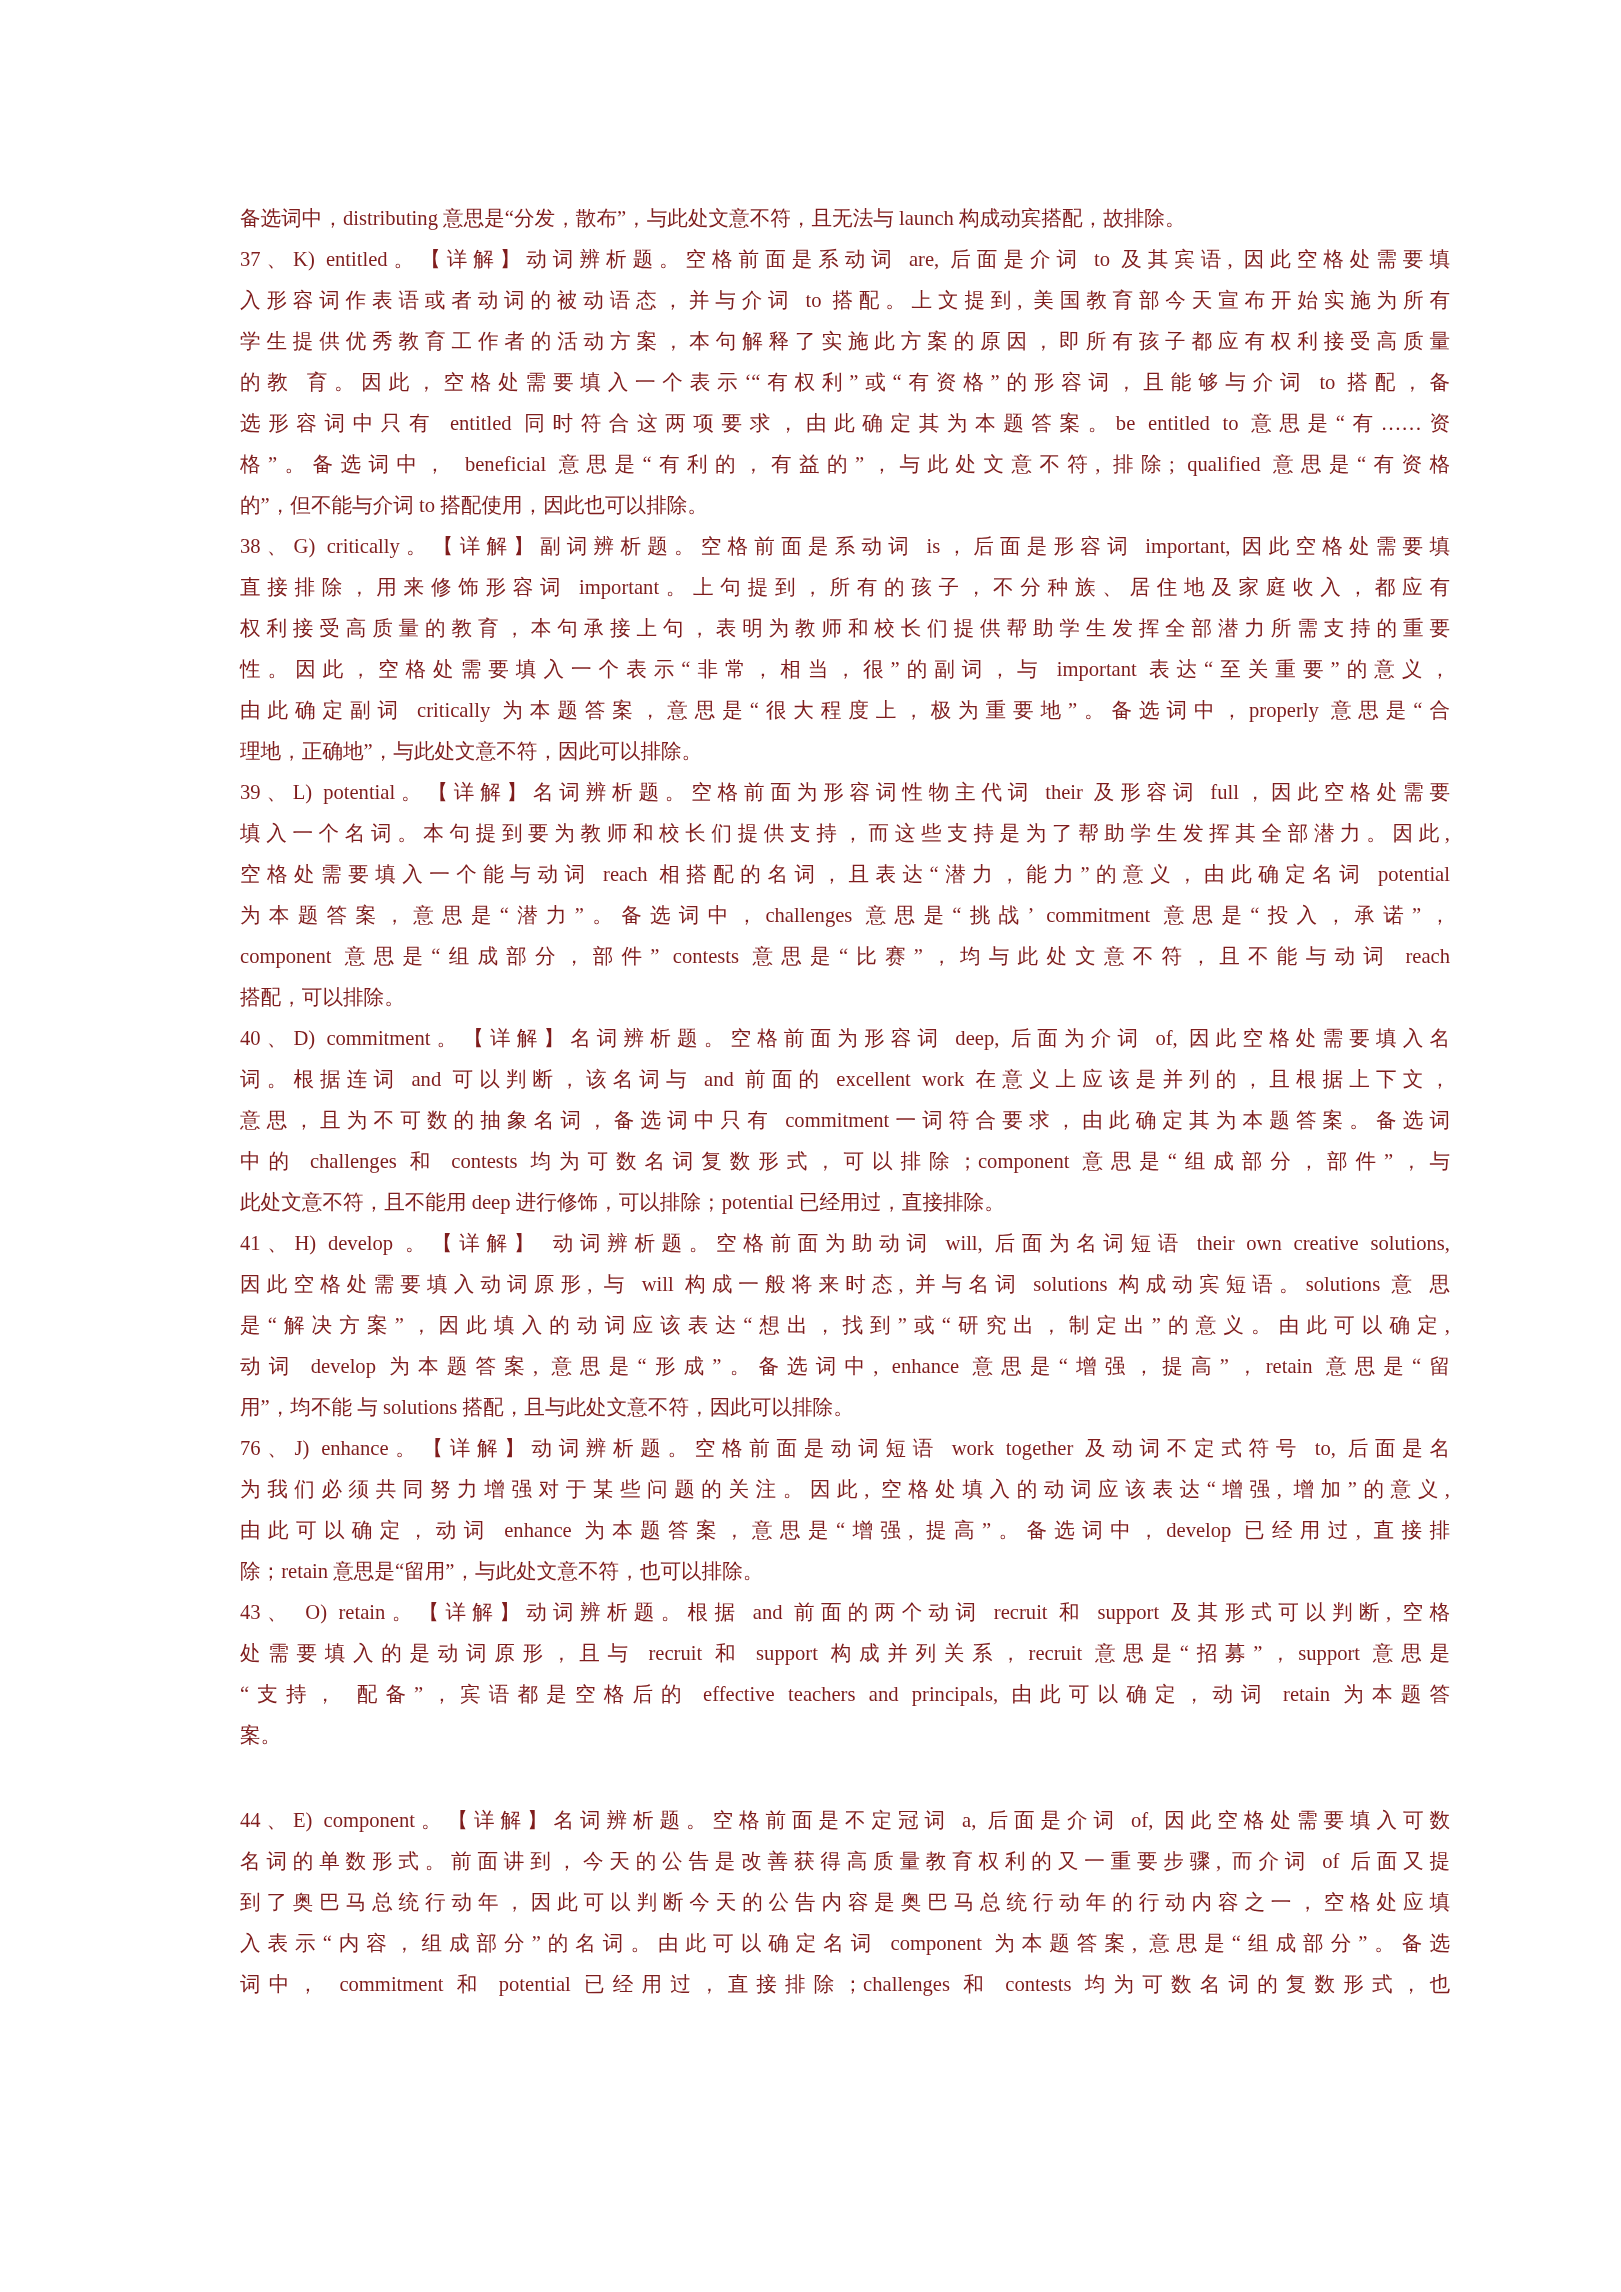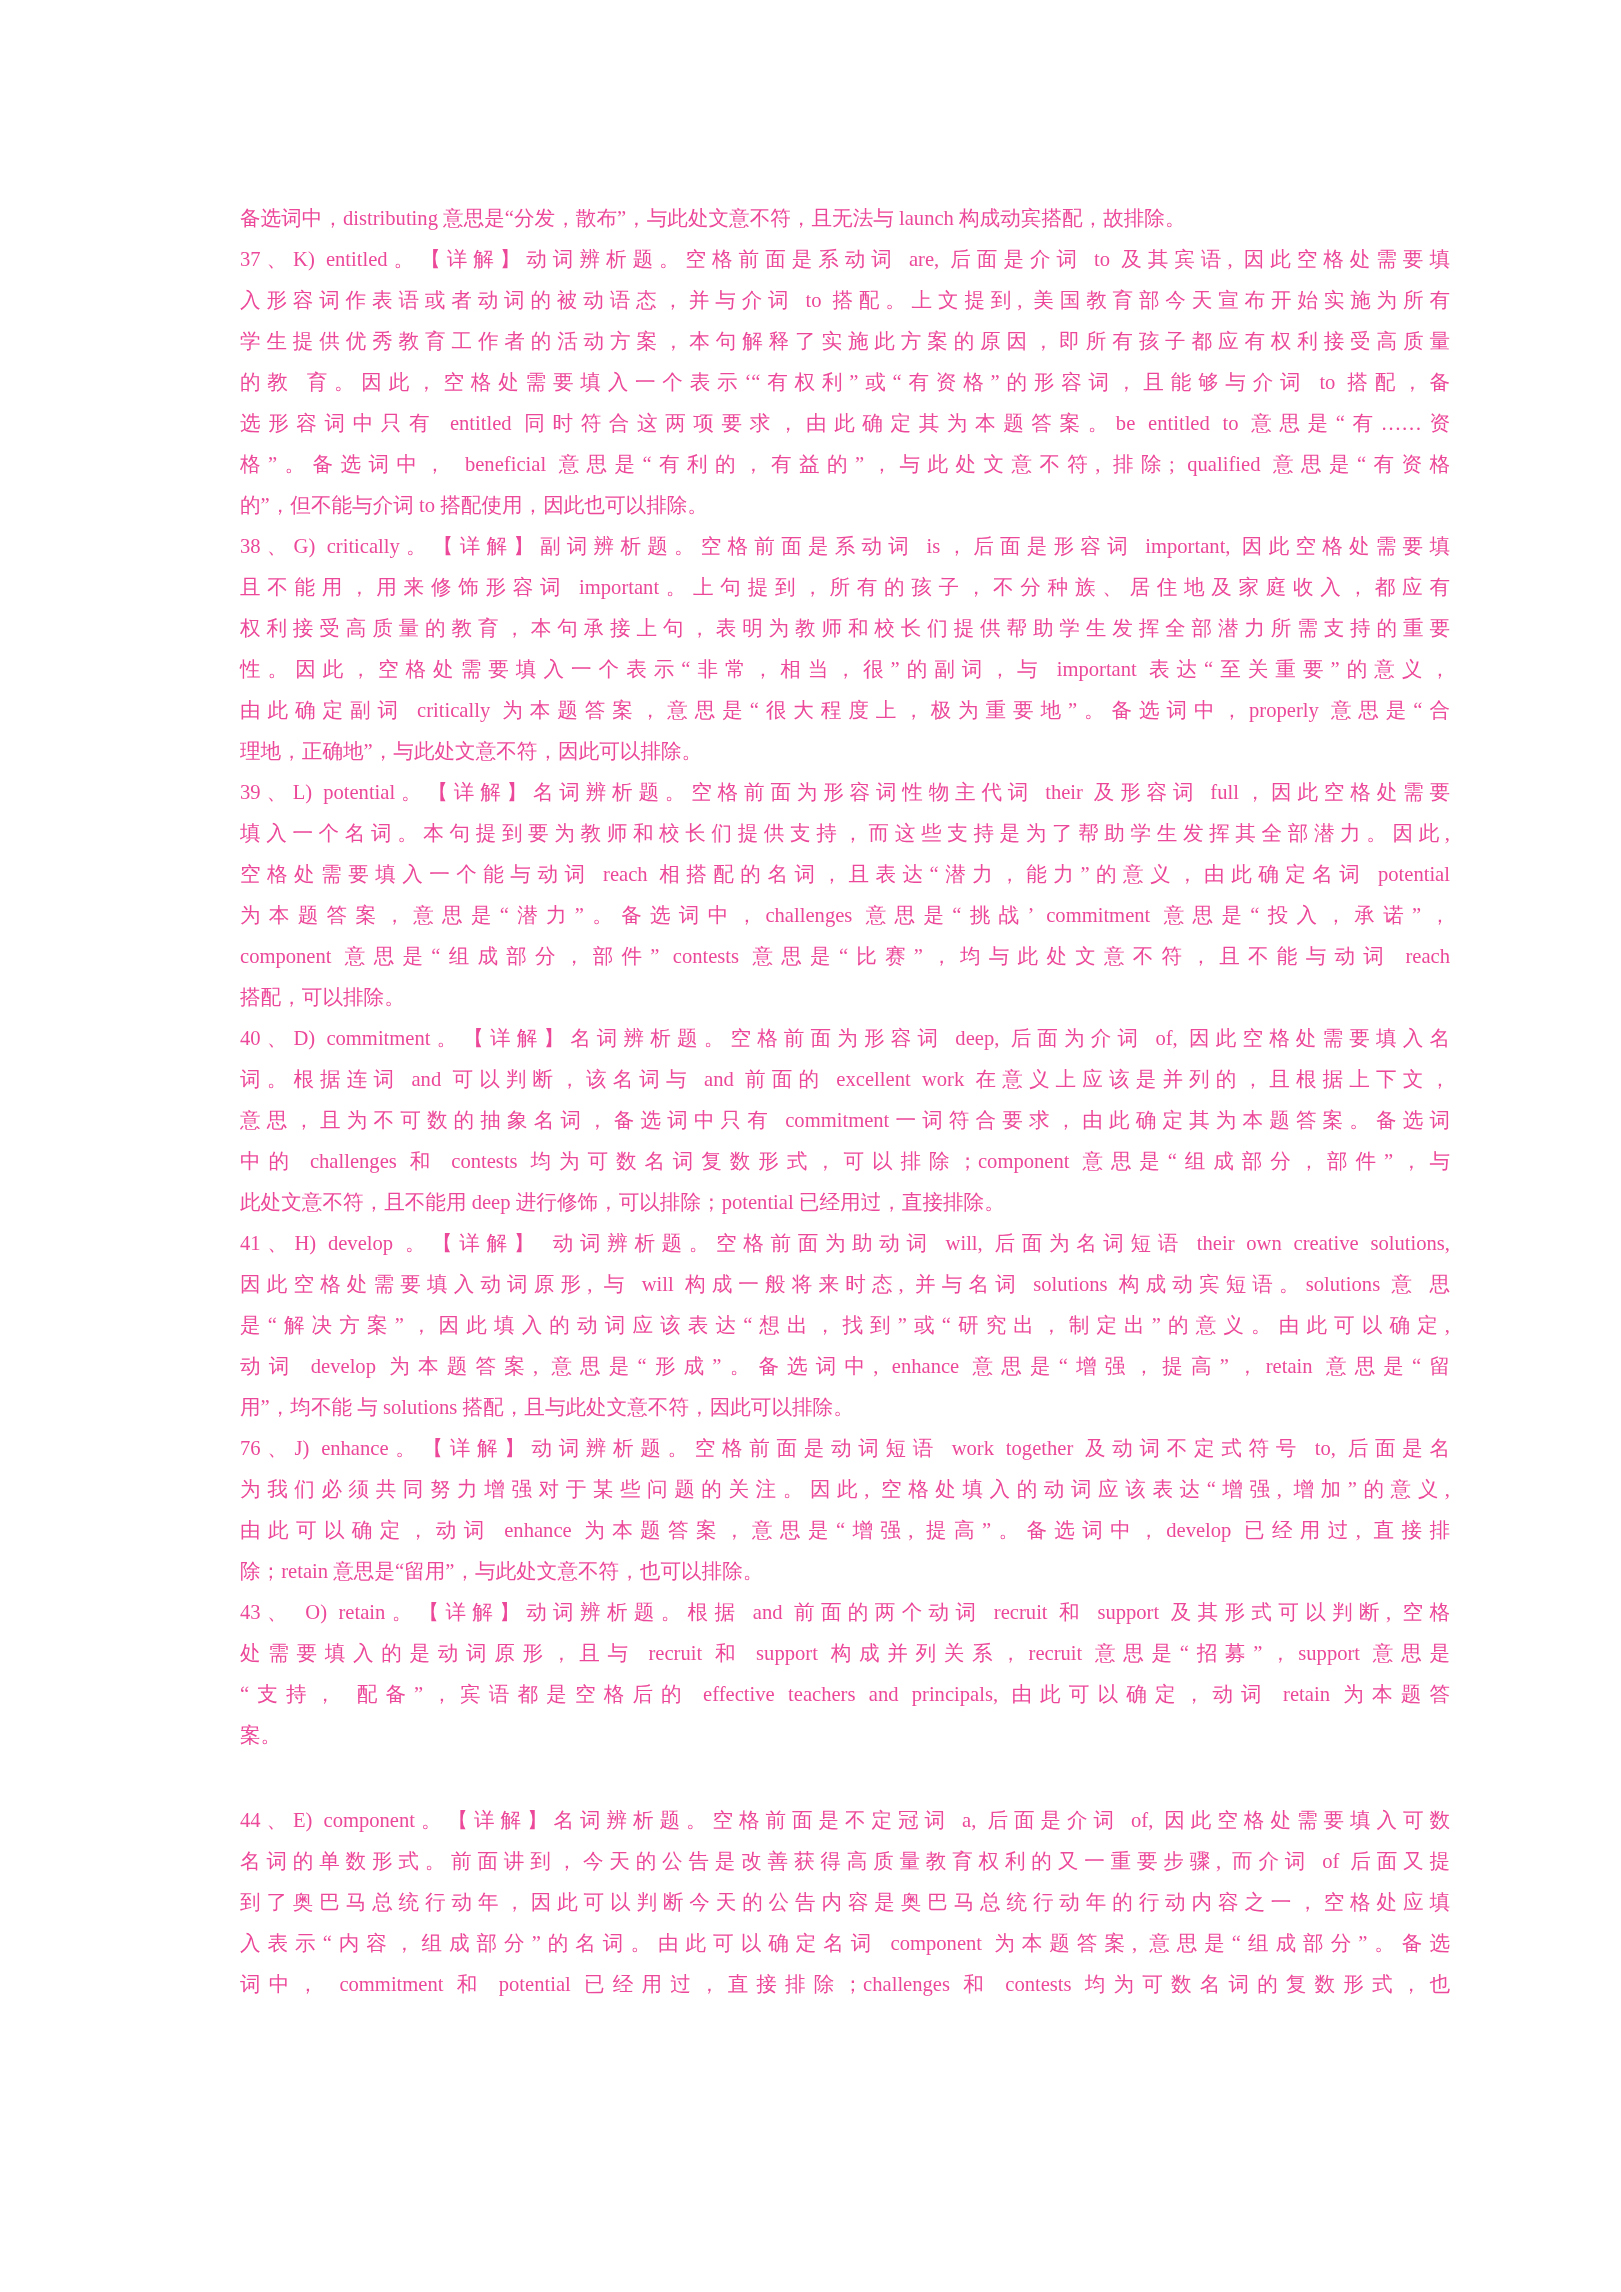--- a/index.html
+++ b/index.html
@@ -9,21 +9,21 @@
     background: #ffffff;
     position: relative;
     overflow: hidden;
     font-family: "Liberation Serif", "DejaVu Serif", serif;
   }
   .doc {
     position: absolute;
     left: 240px;
     top: 198px;
     width: 1210px;
-    color: #ec4899;
+    color: #7f1d1d;
     font-size: 20.6px;
     line-height: 41px;
   }
   .para { margin: 0; padding: 0; }
   .line {
     text-align: justify;
     text-align-last: left;
     min-height: 41px;
   }
   .line.j { text-align-last: justify; }
@@ -40,21 +40,21 @@
       <div class="line j">37、K) entitled。【详解】动词辨析题。空格前面是系动词 are, 后面是介词 to 及其宾语, 因此空格处需要填</div>
       <div class="line j">入形容词作表语或者动词的被动语态，并与介词 to 搭配。上文提到, 美国教育部今天宣布开始实施为所有</div>
       <div class="line j">学生提供优秀教育工作者的活动方案，本句解释了实施此方案的原因，即所有孩子都应有权利接受高质量</div>
       <div class="line j">的教 育。因此，空格处需要填入一个表示‘“有权利”或“有资格”的形容词，且能够与介词 to 搭配，备</div>
       <div class="line j">选形容词中只有 entitled 同时符合这两项要求，由此确定其为本题答案。be entitled to 意思是“有……资</div>
       <div class="line j">格”。备选词中， beneficial 意思是“有利的，有益的”，与此处文意不符, 排除; qualified 意思是“有资格</div>
       <div class="line">的”，但不能与介词 to 搭配使用，因此也可以排除。</div>
     </div>
     <div class="para">
       <div class="line j">38、G) critically。【详解】副词辨析题。空格前面是系动词 is，后面是形容词 important, 因此空格处需要填</div>
-      <div class="line j">且不能用，用来修饰形容词 important。上句提到，所有的孩子，不分种族、居住地及家庭收入，都应有</div>
+      <div class="line j">直接排除，用来修饰形容词 important。上句提到，所有的孩子，不分种族、居住地及家庭收入，都应有</div>
       <div class="line j">权利接受高质量的教育，本句承接上句，表明为教师和校长们提供帮助学生发挥全部潜力所需支持的重要</div>
       <div class="line j">性。因此，空格处需要填入一个表示“非常，相当，很”的副词，与 important 表达“至关重要”的意义，</div>
       <div class="line j">由此确定副词 critically 为本题答案，意思是“很大程度上，极为重要地”。备选词中，properly 意思是“合</div>
       <div class="line">理地，正确地”，与此处文意不符，因此可以排除。</div>
     </div>
     <div class="para">
       <div class="line j">39、L) potential。【详解】名词辨析题。空格前面为形容词性物主代词 their 及形容词 full，因此空格处需要</div>
       <div class="line j">填入一个名词。本句提到要为教师和校长们提供支持，而这些支持是为了帮助学生发挥其全部潜力。因此,</div>
       <div class="line j">空格处需要填入一个能与动词 reach 相搭配的名词，且表达“潜力，能力”的意义，由此确定名词 potential</div>
       <div class="line j">为本题答案，意思是“潜力”。备选词中，challenges 意思是“挑战’ commitment 意思是“投入，承诺”，</div>

